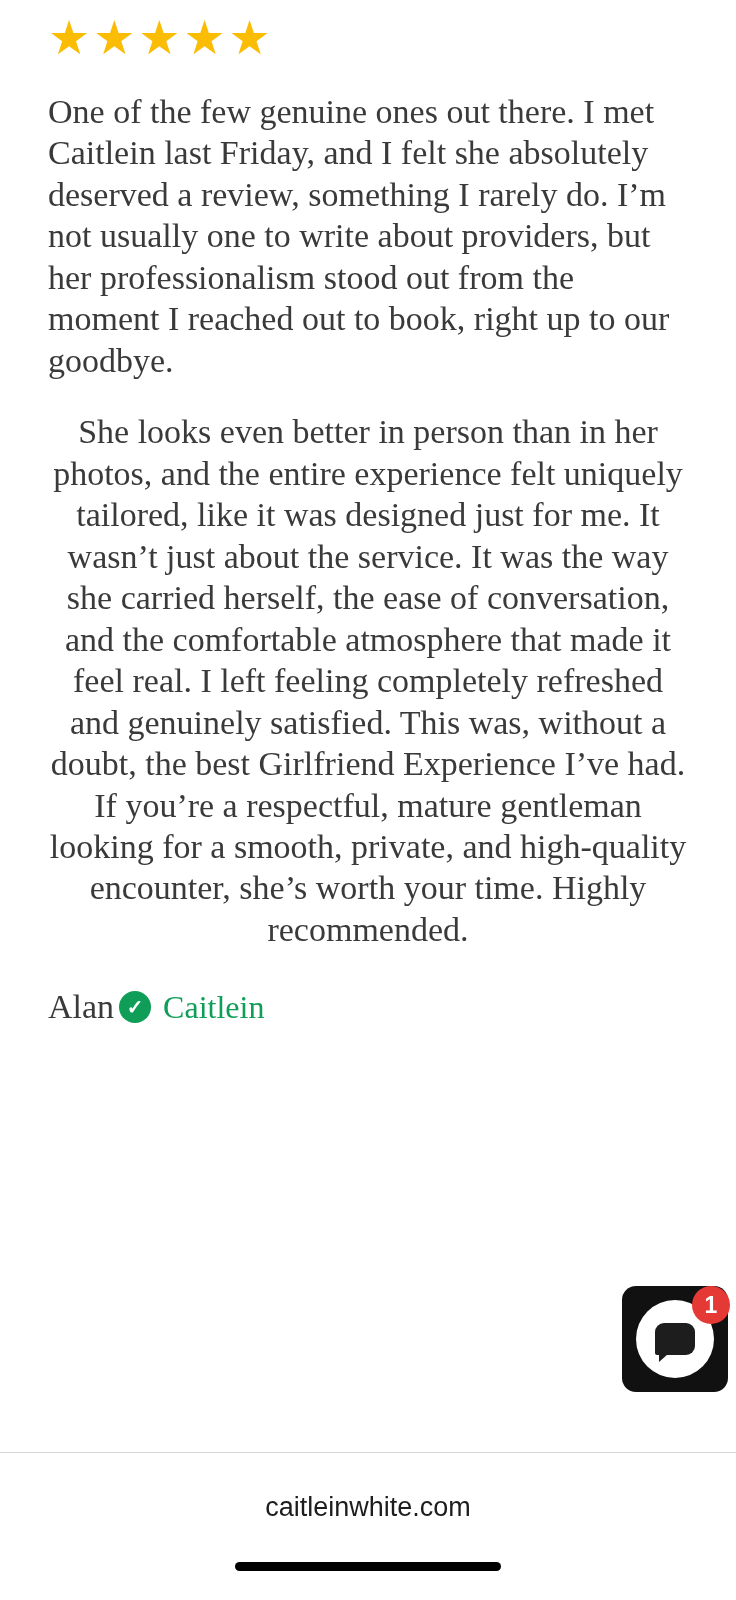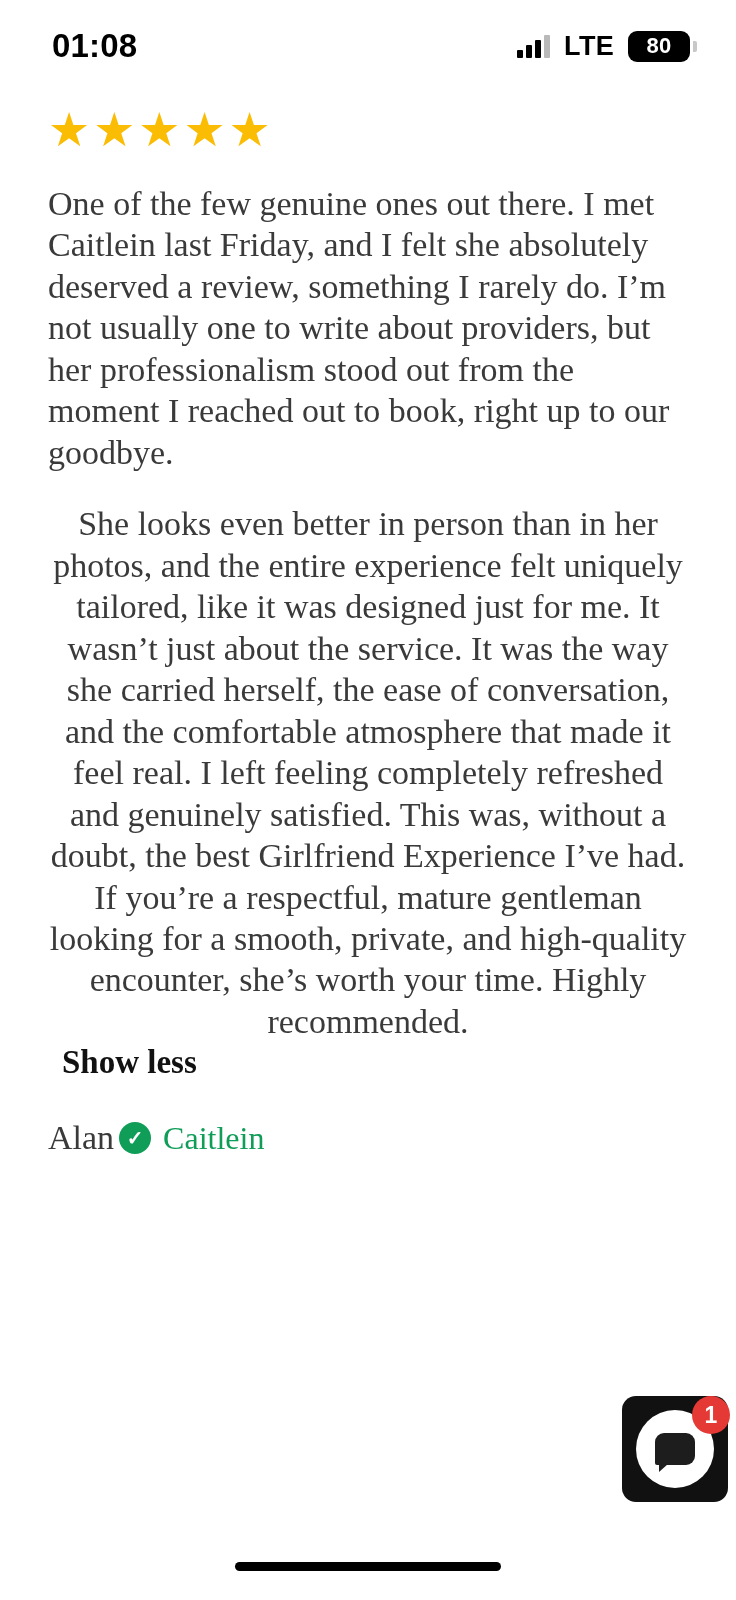--- a/index.html
+++ b/index.html
@@ -238,65 +238,52 @@
     width:266px; height:9px;
     border-radius:5px;
     background:#000;
   }
 </style>
 </head>
 <body>
 
 <div class="phone">
 
-  <div class="statusbar">
-    <div class="status-time">01:08</div>
-    <div class="status-right">
-      <div class="signal">
-        <i></i>
-          <i></i>
-          <i></i>
-          <i></i>
-      </div>
-      <div class="lte">LTE</div>
-      <div class="battery">
-        <span>80</span>
-      </div>
-    </div>
-  </div>
 
   <div class="content">
 
     <div class="review-head">
       <div class="stars">★★★★★</div>
     </div>
 
     <div class="review-body">
       <p>One of the few genuine ones out there. I met Caitlein last Friday, and I felt she absolutely deserved a review, something I rarely do. I’m not usually one to write about providers, but her professionalism stood out from the moment I reached out to book, right up to our goodbye.</p>
       <p>She looks even better in person than in her photos, and the entire experience felt uniquely tailored, like it was designed just for me. It wasn’t just about the service. It was the way she carried herself, the ease of conversation, and the comfortable atmosphere that made it feel real. I left feeling completely refreshed and genuinely satisfied. This was, without a doubt, the best Girlfriend Experience I’ve had. If you’re a respectful, mature gentleman looking for a smooth, private, and high-quality encounter, she’s worth your time. Highly recommended.</p>
     </div>
 
-    <div class="show-less">Show less</div>
 
     <div class="reviewer-row">
       <div class="reviewer-name">Alan</div>
       <div class="verified">
         <div class="verified-badge">✓</div>
         <div class="verified-label">Caitlein</div>
       </div>
     </div>
 
     
     <div class="chat-widget">
       <div class="chat-circle">
         <div class="chat-icon"></div>
         <div class="chat-badge">1</div>
       </div>
     </div>
 
   </div>
 
+  <div class="browser-bar">
+    <div class="site-url">caitleinwhite.com</div>
+  </div>
 
   <div class="home-indicator">
     <i></i>
   </div>
 
 </div>
 
 </body></html>

